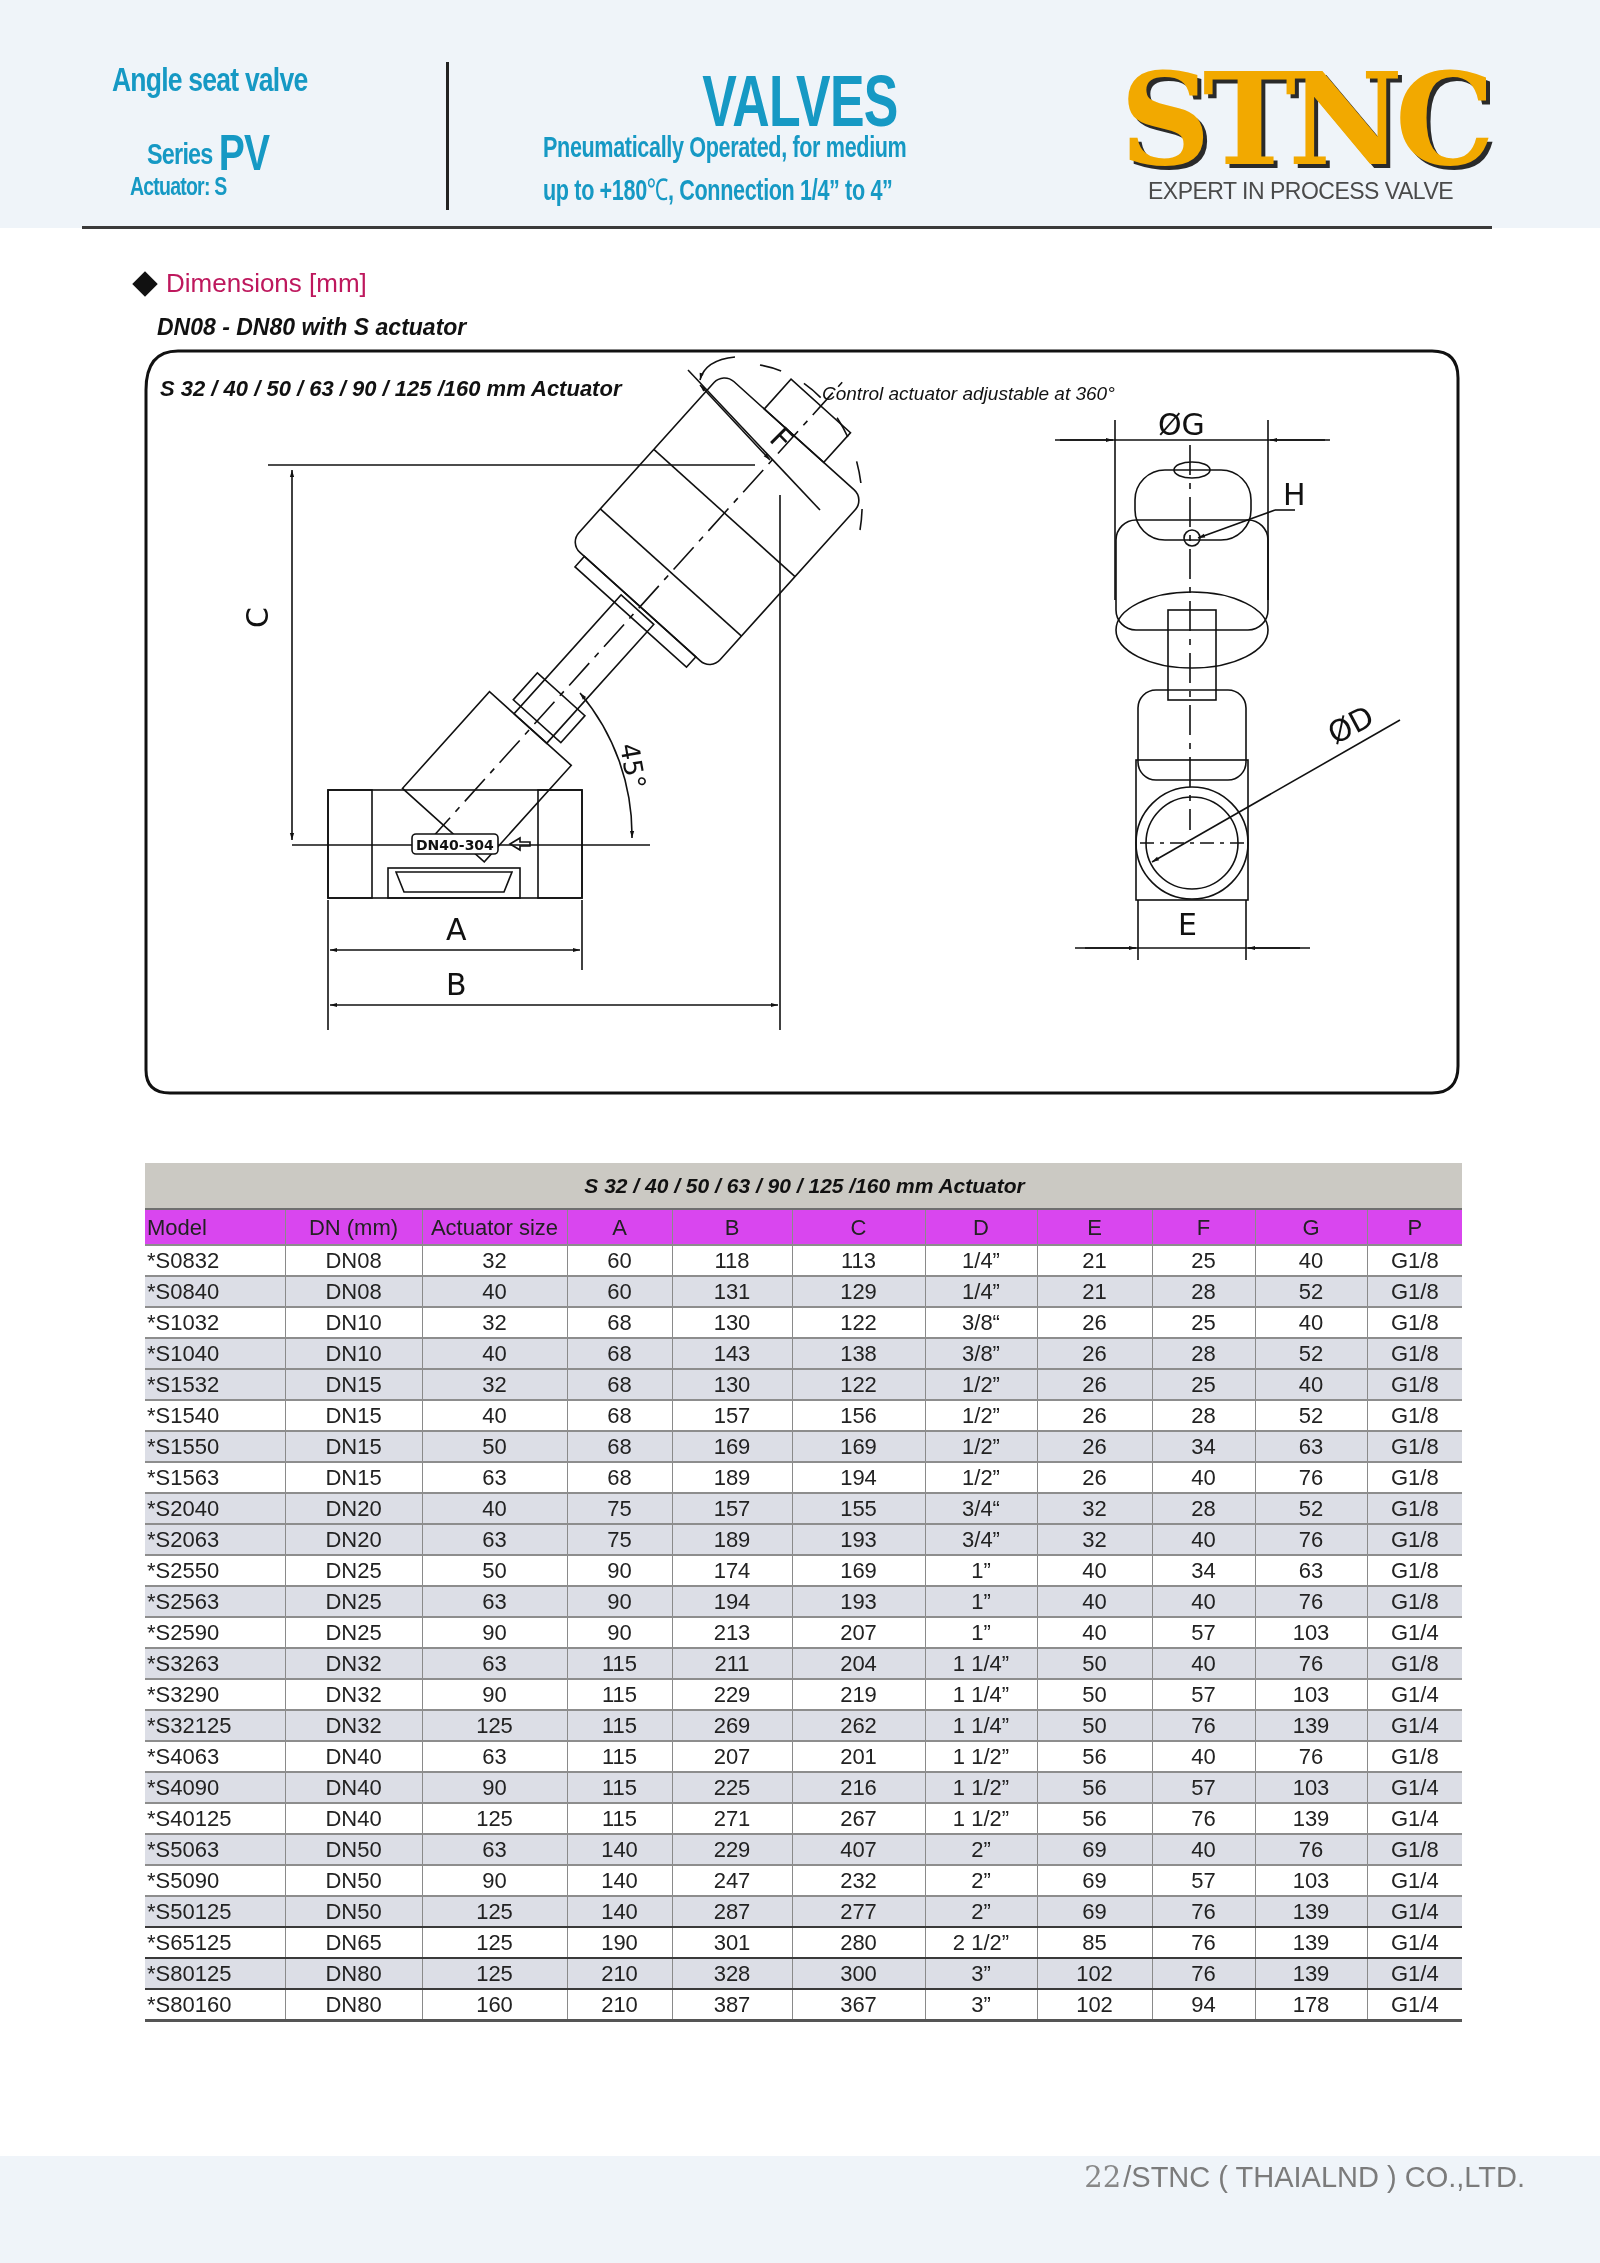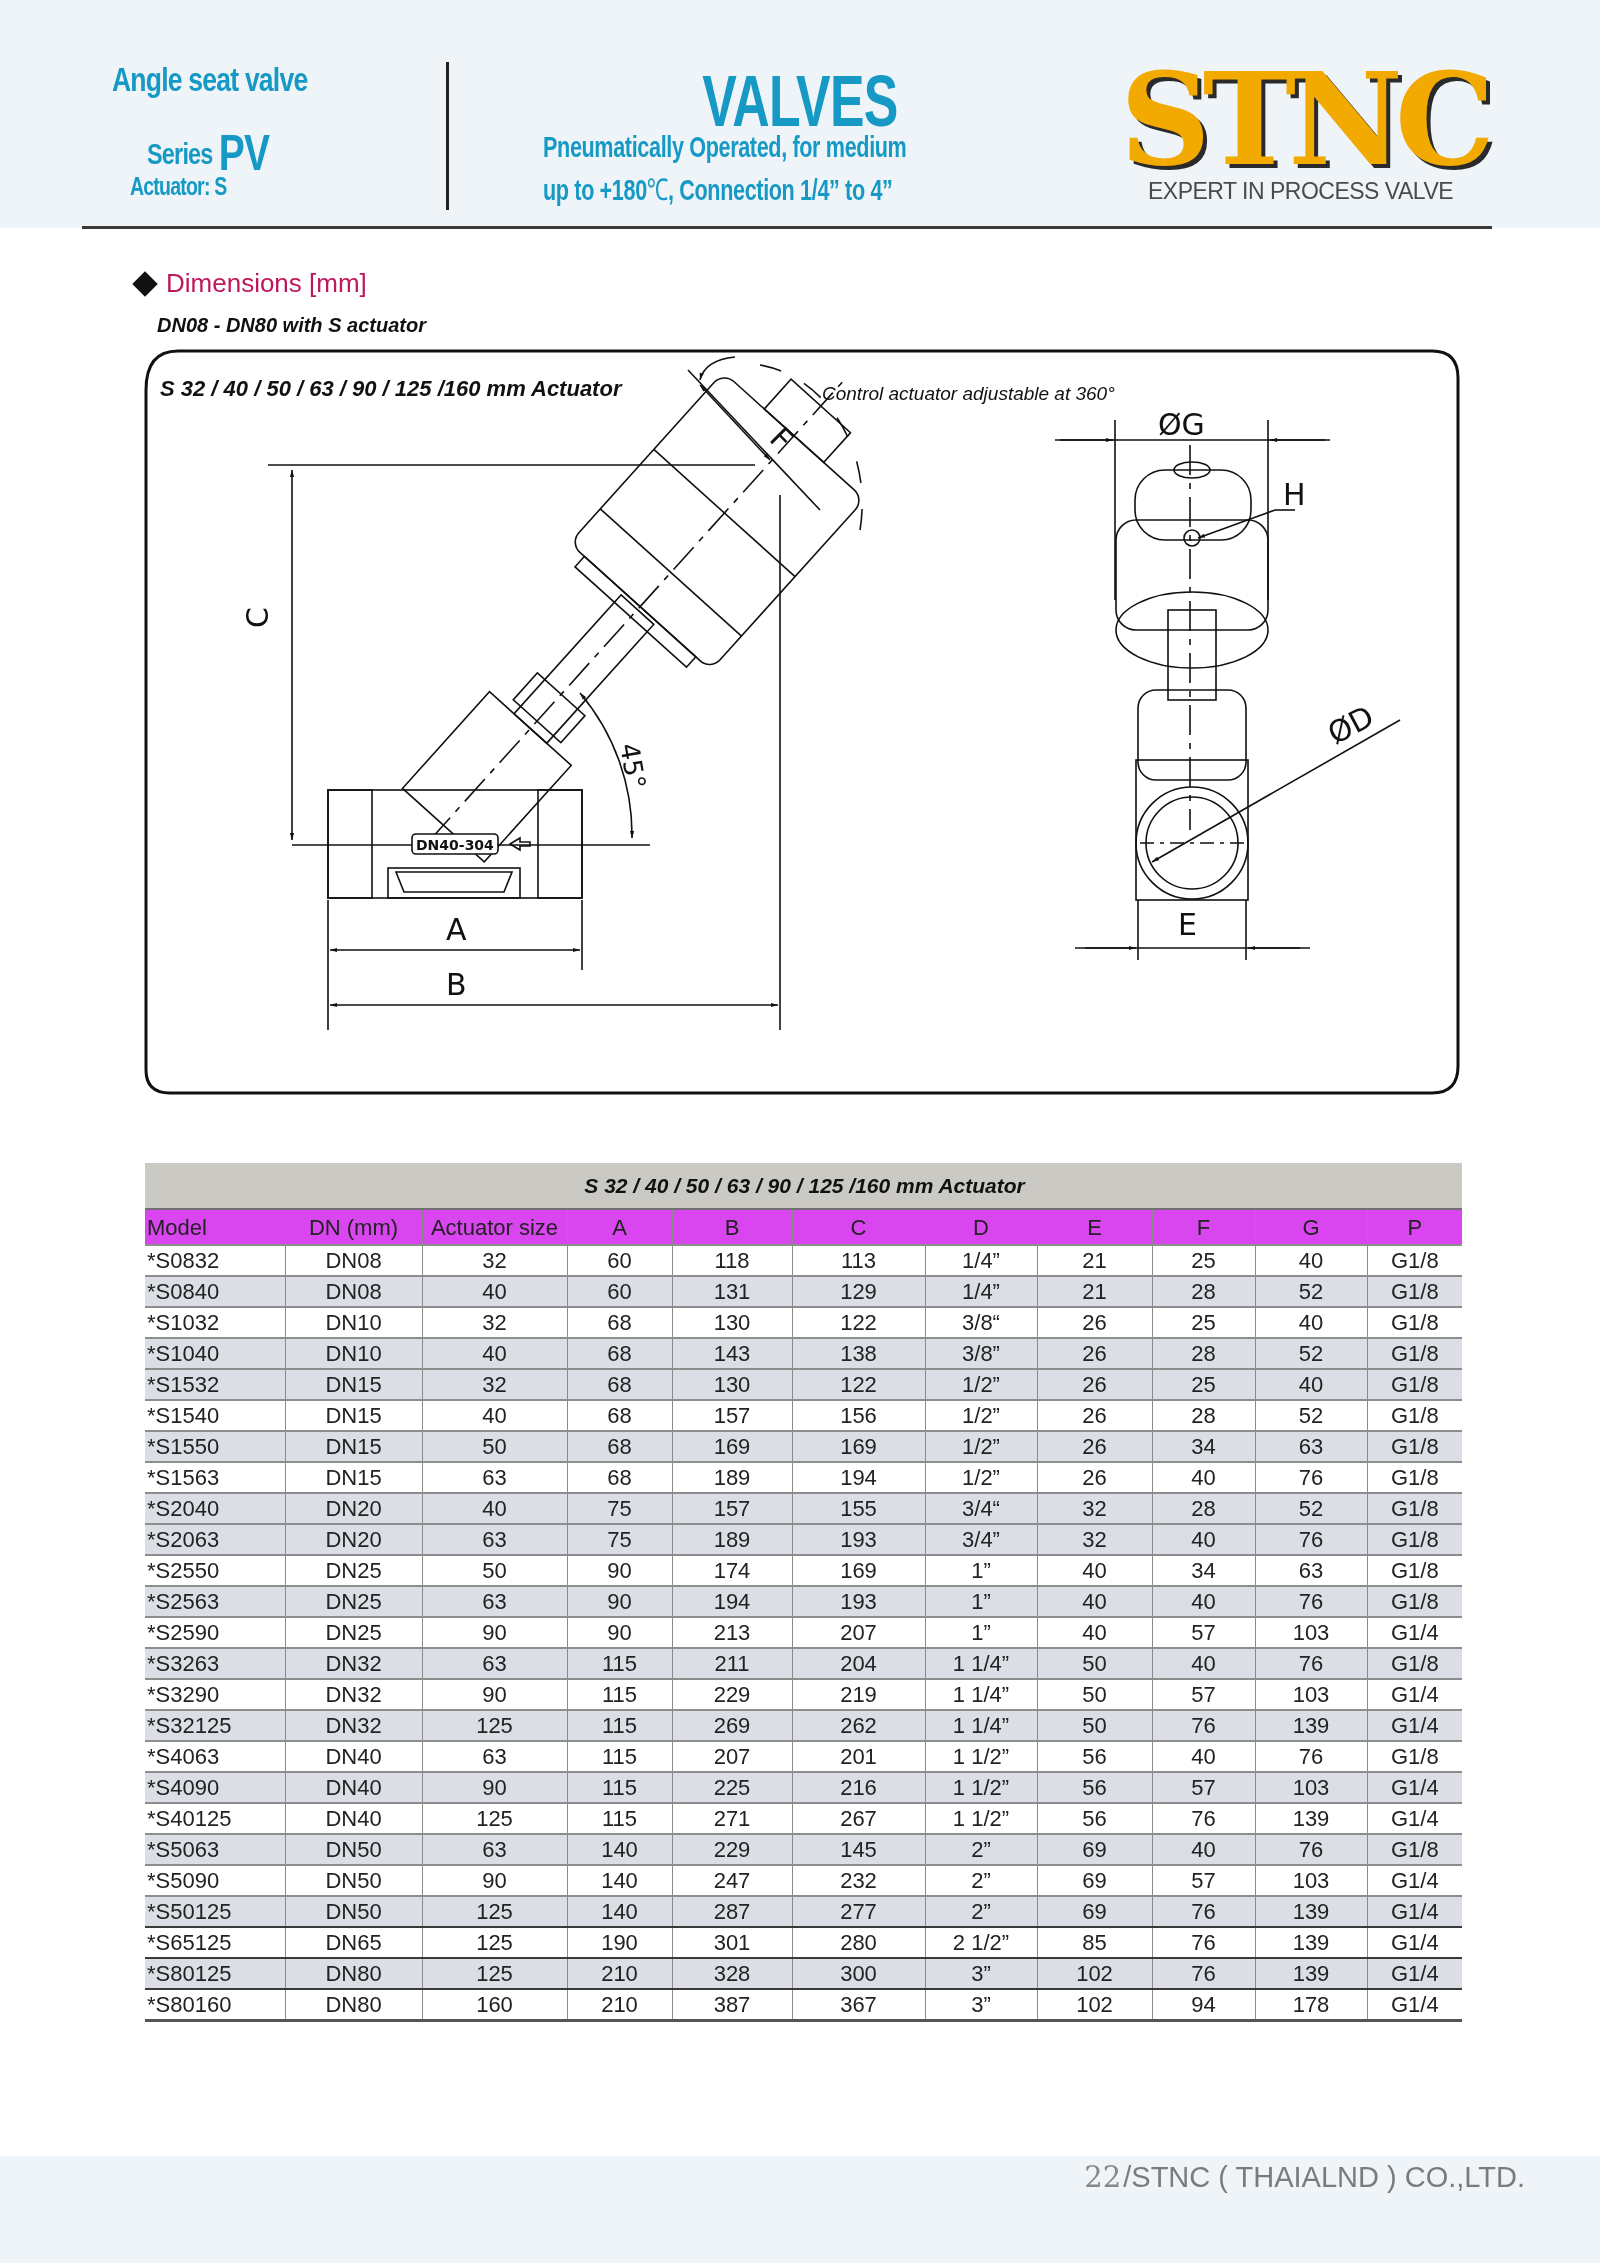--- a/index.html
+++ b/index.html
@@ -24,21 +24,21 @@
   .hc-line2 { top:168px; }
   .hc-line2 .deg { font-weight:normal; }
   .logo { position:absolute; left:1120px; top:55px; font-family:"DejaVu Serif", serif; font-weight:bold; font-size:128px;
           color:#f2a900; letter-spacing:-8px; text-shadow:4px 4px 0 #2a2a2a; line-height:1; transform:scaleX(0.98);
           transform-origin:left top; }
   .tagline { position:absolute; left:1148px; top:178px; font-size:23px; color:#4a4a4a; letter-spacing:-0.5px; }
 
   
   .sec-h { position:absolute; left:130px; top:268px; font-size:26px; color:#be185d; display:flex; align-items:center; }
   .diamond { display:inline-block; width:18px; height:18px; background:#111; transform:rotate(45deg); margin:0 12px 0 6px; }
-  .sub-h { position:absolute; left:157px; top:314px; font-size:20px; font-weight:bold; font-style:italic; color:#111; }
+  .sub-h { position:absolute; left:157px; top:314px; font-size:23px; font-weight:bold; font-style:italic; color:#111; }
 
   
   .drawing { position:absolute; left:142px; top:348px; width:1318px; height:748px; }
   .draw-label { position:absolute; left:160px; top:376px; font-size:22px; font-weight:bold; font-style:italic; color:#111; }
   .draw-note { position:absolute; left:822px; top:383px; font-size:19px; font-style:italic; color:#111; }
 
   
   .tbl { position:absolute; left:145px; top:1163px; width:1317px; border-collapse:collapse; table-layout:fixed;
          font-family:"Liberation Sans", sans-serif; }
   .tbl td, .tbl th { padding:0; height:29px; font-size:22px; color:#222; font-weight:normal;
@@ -450,21 +450,21 @@
         <td>76</td>
         <td>139</td>
         <td>G1/4</td>
       </tr>
       <tr class="shade">
         <td>*S5063</td>
         <td>DN50</td>
         <td>63</td>
         <td>140</td>
         <td>229</td>
-        <td>145</td>
+        <td>407</td>
         <td>2”</td>
         <td>69</td>
         <td>40</td>
         <td>76</td>
         <td>G1/8</td>
       </tr>
       <tr>
         <td>*S5090</td>
         <td>DN50</td>
         <td>90</td>

